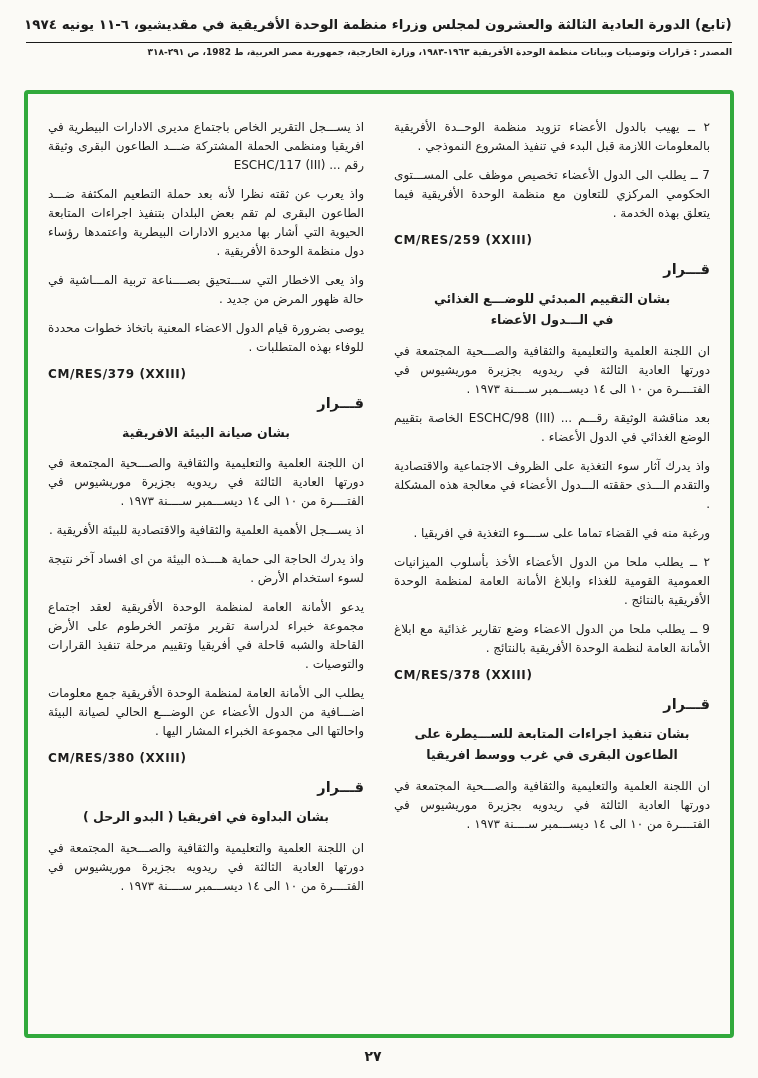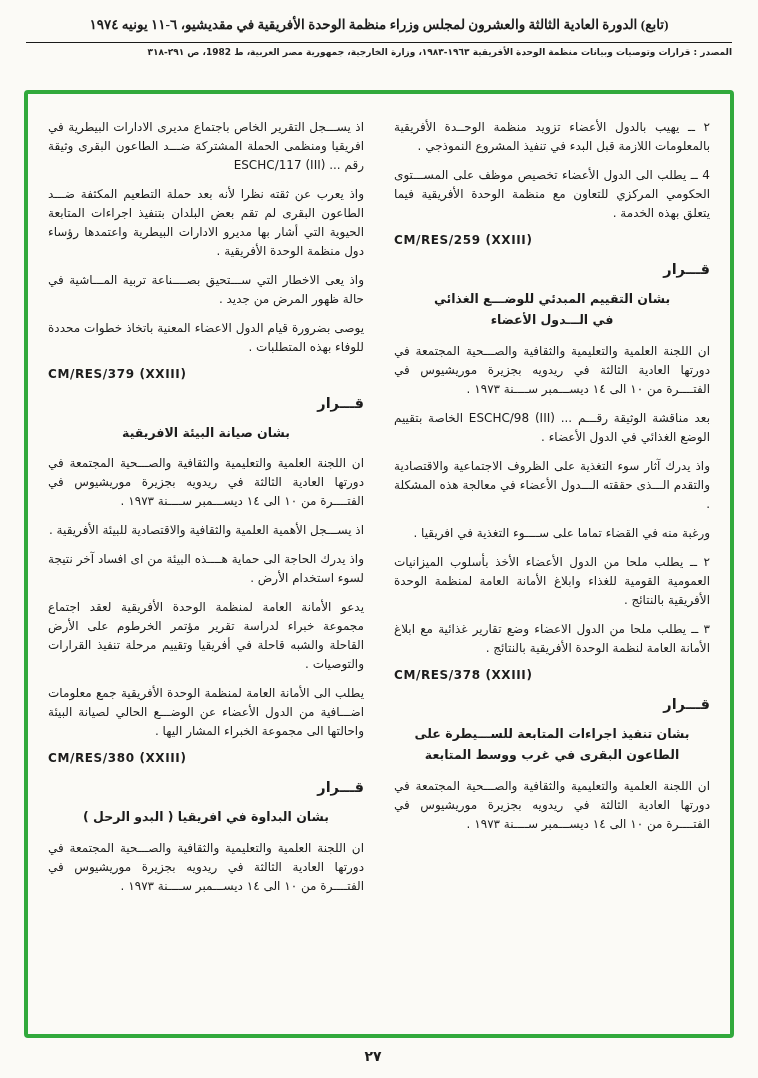--- a/index.html
+++ b/index.html
@@ -13,25 +13,24 @@
     overflow: hidden;
   }
 
   
   .page-header {
     position: absolute; top: 0; left: 0; right: 0;
     padding: 16px 24px 0;
   }
   .header-title {
     direction: rtl;
-    text-align: center;
+    text-align: left;
     font-weight: bold;
     font-size: 13.5px;
     line-height: 1.3;
-    font-family: Liberation Serif, serif;
   }
   .header-rule {
     border: 0;
     border-top: 1.5px solid #1a1a1a;
     margin: 8px 2px 3px;
   }
   .source-line {
     direction: rtl;
     text-align: right;
     font-weight: bold;
@@ -110,35 +109,35 @@
   <div class="header-title">(تابع) الدورة العادية الثالثة والعشرون لمجلس وزراء منظمة الوحدة الأفريقية في مقديشيو، ٦-١١ يونيه ١٩٧٤</div>
   <div class="header-rule"></div>
   <div class="source-line">المصدر : قرارات وتوصيات وبيانات منظمة الوحدة الأفريقية ١٩٦٣-١٩٨٣، وزارة الخارجية، جمهورية مصر العربية، ط 1982، ص ٢٩١-٣١٨</div>
 </header>
 
 <section class="content-box">
   <div class="columns">
 
     <div class="column">
       <p class="para">٢ ــ يهيب بالدول الأعضاء تزويد منظمة الوحــدة الأفريقية بالمعلومات اللازمة قبل البدء في تنفيذ المشروع النموذجي .</p>
-      <p class="para">4 ــ يطلب الى الدول الأعضاء تخصيص موظف على المســـتوى الحكومي المركزي للتعاون مع منظمة الوحدة الأفريقية فيما يتعلق بهذه الخدمة .</p>
+      <p class="para">7 ــ يطلب الى الدول الأعضاء تخصيص موظف على المســـتوى الحكومي المركزي للتعاون مع منظمة الوحدة الأفريقية فيما يتعلق بهذه الخدمة .</p>
       <p class="ref">CM/RES/259  (XXIII)</p>
       <h3 class="h-qarar">قـــرار</h3>
       <h4 class="h-sub">بشان التقييم المبدئي للوضـــع الغذائي</h4>
       <h4 class="h-sub mb">في الـــدول الأعضاء</h4>
       <p class="para">ان اللجنة العلمية والتعليمية والثقافية والصـــحية المجتمعة في دورتها العادية الثالثة في ريدويه بجزيرة موريشيوس في الفتــــرة من ١٠ الى ١٤ ديســـمبر ســــنة ١٩٧٣ .</p>
       <p class="para">بعد مناقشة الوثيقة رقـــم ... ⁦ESCHC/98 (III)⁩ الخاصة بتقييم الوضع الغذائي في الدول الأعضاء .</p>
       <p class="para">واذ يدرك آثار سوء التغذية على الظروف الاجتماعية والاقتصادية والتقدم الـــذى حققته الـــدول الأعضاء في معالجة هذه المشكلة .</p>
       <p class="para">ورغبة منه في القضاء تماما على ســــوء التغذية في افريقيا .</p>
       <p class="para">٢ ــ يطلب ملحا من الدول الأعضاء الأخذ بأسلوب الميزانيات العمومية القومية للغذاء وابلاغ الأمانة العامة لمنظمة الوحدة الأفريقية بالنتائج .</p>
-      <p class="para">٣ ــ يطلب ملحا من الدول الاعضاء وضع تقارير غذائية مع ابلاغ الأمانة العامة لنظمة الوحدة الأفريقية بالنتائج .</p>
+      <p class="para">9 ــ يطلب ملحا من الدول الاعضاء وضع تقارير غذائية مع ابلاغ الأمانة العامة لنظمة الوحدة الأفريقية بالنتائج .</p>
       <p class="ref">CM/RES/378  (XXIII)</p>
       <h3 class="h-qarar">قـــرار</h3>
       <h4 class="h-sub">بشان تنفيذ اجراءات المتابعة للســـيطرة على</h4>
-      <h4 class="h-sub mb">الطاعون البقرى في غرب ووسط المتابعة</h4>
+      <h4 class="h-sub mb">الطاعون البقرى في غرب ووسط افريقيا</h4>
       <p class="para">ان اللجنة العلمية والتعليمية والثقافية والصـــحية المجتمعة في دورتها العادية الثالثة في ريدويه بجزيرة موريشيوس في الفتــــرة من ١٠ الى ١٤ ديســـمبر ســــنة ١٩٧٣ .</p>
     </div>
 
     <div class="column">
       <p class="para">اذ يســـجل التقرير الخاص باجتماع مديرى الادارات البيطرية في افريقيا ومنظمى الحملة المشتركة ضـــد الطاعون البقرى وثيقة رقم ... ⁦ESCHC/117 (III)⁩</p>
       <p class="para">واذ يعرب عن ثقته نظرا لأنه بعد حملة التطعيم المكثفة ضـــد الطاعون البقرى لم تقم بعض البلدان بتنفيذ اجراءات المتابعة الحيوية التي أشار بها مديرو الادارات البيطرية واعتمدها رؤساء دول منظمة الوحدة الأفريقية .</p>
       <p class="para">واذ يعى الاخطار التي ســـتحيق بصــــناعة تربية المـــاشية في حالة ظهور المرض من جديد .</p>
       <p class="para">يوصى بضرورة قيام الدول الاعضاء المعنية باتخاذ خطوات محددة للوفاء بهذه المتطلبات .</p>
       <p class="ref">CM/RES/379  (XXIII)</p>
       <h3 class="h-qarar">قـــرار</h3>

